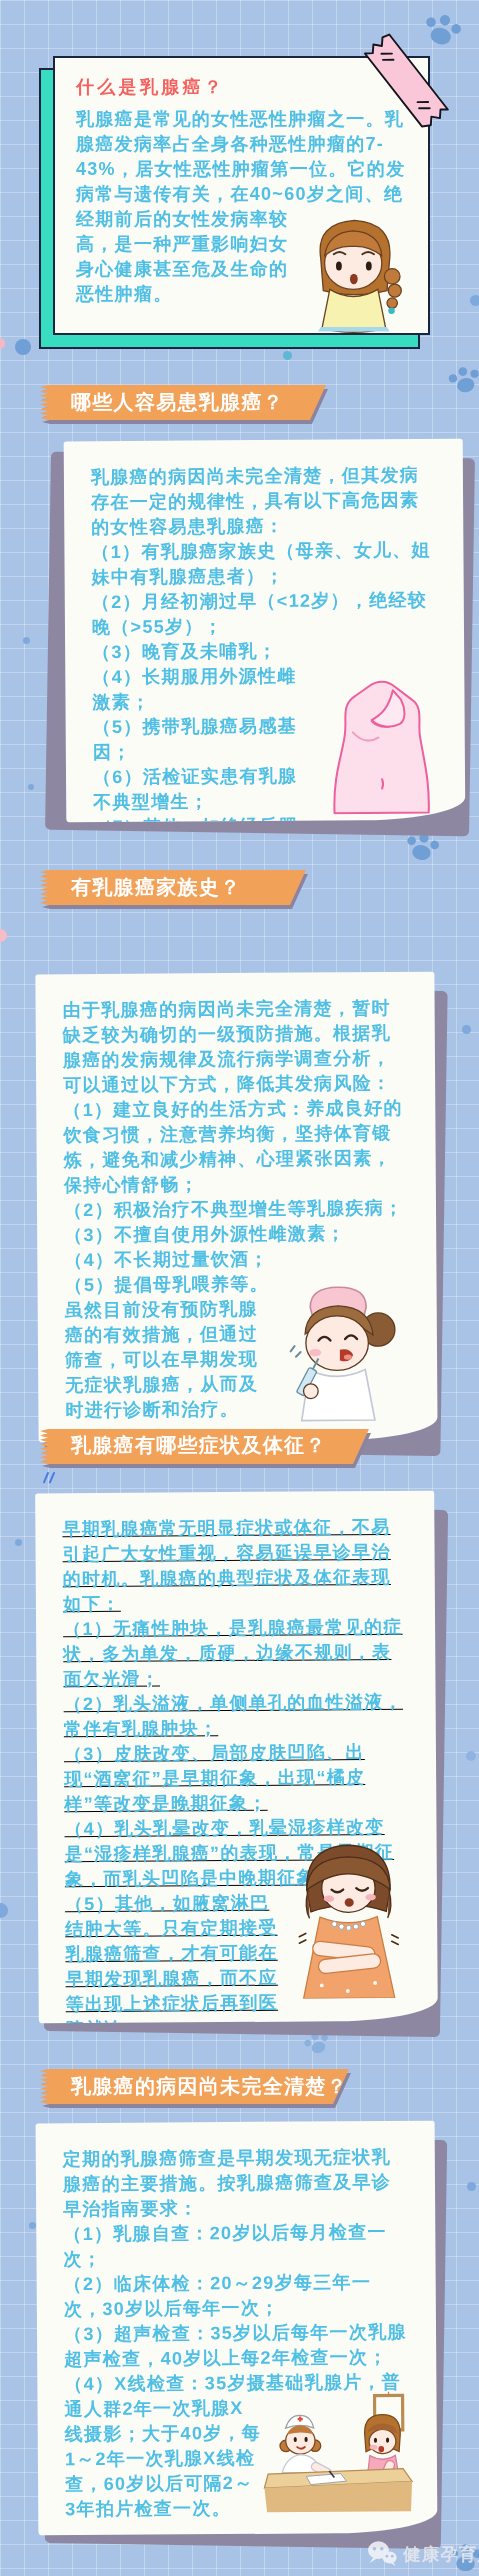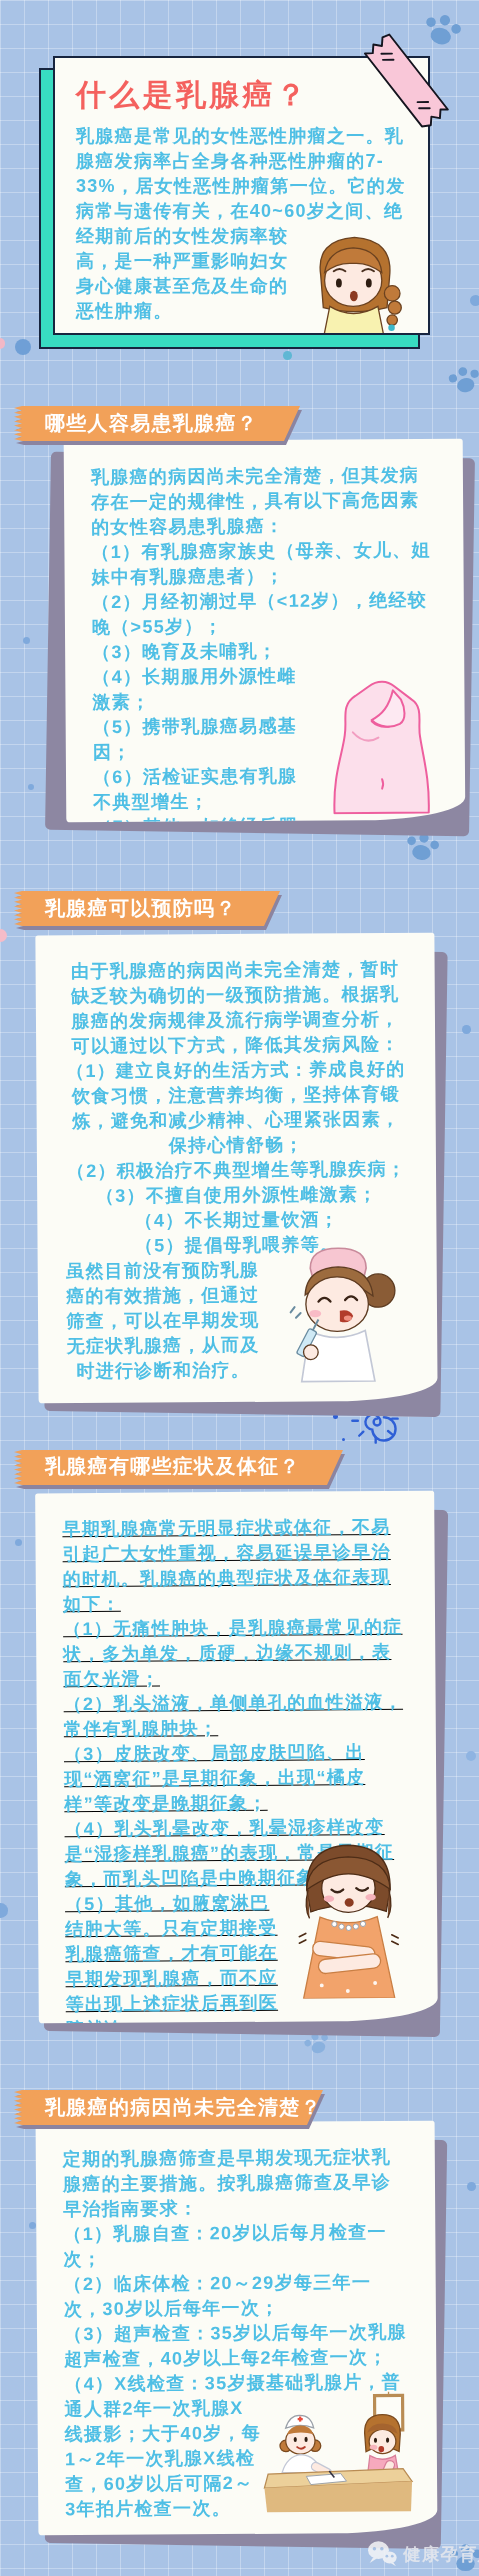--- a/index.html
+++ b/index.html
@@ -13,31 +13,31 @@
     background-size:24px 24px;
   }
   
   .dot{position:absolute;border-radius:50%;}
   
   .teal-block{position:absolute;left:39px;top:68px;width:377px;height:277px;
     background:#38dcc1;border:2px solid #17253f;z-index:1;}
   .intro-card{position:absolute;left:53px;top:56px;width:377px;height:279px;
     background:#fcfcf6;border:2px solid #17253f;z-index:2;box-sizing:border-box;
     padding:17.3px 18.6px 0 21px;overflow:hidden;}
-  .intro-title{font-size:30px;font-weight:800;color:#f4615e;letter-spacing:3.3px;margin:0 0 8px 0;}
+  .intro-title{font-size:18px;font-weight:800;color:#f4615e;letter-spacing:3.3px;margin:0 0 8px 0;}
   .bodytext{font-size:18px;line-height:25px;font-weight:700;color:#4fbfe5;letter-spacing:1.3px;margin:0;}
   .paperwrap{position:absolute;left:37px;width:399px;z-index:2;}
   .paperwrap::before{content:"";position:absolute;left:10.6px;top:14.6px;right:-8px;bottom:-12px;
     background:#8d87a2;transform:rotate(0.9deg);border-radius:5.3px;}
   .paper{position:relative;width:100%;height:100%;box-sizing:border-box;background:#fcfcf6;
     border-radius:2.7px 2.7px 2.7px 4px;border-bottom-right-radius:100px 22.6px;
     transform:rotate(-0.4deg);overflow:hidden;}
   .pad2{padding:24px 27px 0 27px;}
   
-  .bannerwrap{position:absolute;left:14px;z-index:3;filter:drop-shadow(2px 4.7px 0 #8b84a0);margin-top:21px;}
+  .bannerwrap{position:absolute;left:40px;z-index:3;filter:drop-shadow(2px 4.7px 0 #8b84a0);}
   .banner{height:35px;background:#f2a159;color:#ffffff;font-weight:800;font-size:20px;
     letter-spacing:1.3px;line-height:35px;padding-left:31px;box-sizing:border-box;white-space:nowrap;
     clip-path:polygon(8px 0,100% 0,calc(100% - 16px) 100%,8px 100%,
       0 94%,8px 88%,0 81%,8px 75%,0 69%,8px 63%,0 56%,8px 50%,
       0 44%,8px 38%,0 31%,8px 25%,0 19%,8px 13%,0 6%);}
   
   .fl{float:right;position:relative;display:flex;align-items:flex-end;justify-content:flex-end;}
   .fl1{width:120px;height:226px;shape-outside:inset(103px 0 0 0);margin-right:-4px;}
   .fl2{width:136px;height:351px;shape-outside:inset(200px 0 0 0);margin-right:-5.3px;}
   .fl3{width:156px;height:426px;shape-outside:inset(303px 0 0 0);margin-right:-6.7px;}
@@ -123,21 +123,21 @@
           <circle cx="147" cy="153" r="5" fill="#3bb7c9"></circle>
           <path d="M58 66 q9 -7 18 0" fill="none" stroke="#4a3020" stroke-width="3" stroke-linecap="round"></path>
           <path d="M102 66 q9 -7 18 0" fill="none" stroke="#4a3020" stroke-width="3" stroke-linecap="round"></path>
           <ellipse cx="66" cy="84" rx="4.5" ry="7" fill="#2e1d12"></ellipse>
           <ellipse cx="112" cy="84" rx="4.5" ry="7" fill="#2e1d12"></ellipse>
           <ellipse cx="89" cy="104" rx="6" ry="8" fill="#8c3b22"></ellipse>
           <path d="M52 120 Q88 142 126 120 L138 180 Q88 192 40 180 Z" fill="#f8f2b0" stroke="#6b4220" stroke-width="2"></path>
           <path d="M38 178 L140 178 L144 185 L34 185 Z" fill="#a6d9ec"></path>
         </svg>
       </div>
-      <p class="bodytext">乳腺癌是常见的女性恶性肿瘤之一。乳腺癌发病率占全身各种恶性肿瘤的7-33%，居女性恶性肿瘤第一位。它的发病常与遗传有关，在40~60岁之间、绝经期前后的女性发病率较高，是一种严重影响妇女身心健康甚至危及生命的恶性肿瘤。</p>
+      <p class="bodytext">乳腺癌是常见的女性恶性肿瘤之一。乳腺癌发病率占全身各种恶性肿瘤的7-43%，居女性恶性肿瘤第一位。它的发病常与遗传有关，在40~60岁之间、绝经期前后的女性发病率较高，是一种严重影响妇女身心健康甚至危及生命的恶性肿瘤。</p>
     </div>
   </div>
   <svg class="tape" viewBox="0 0 170 56">
     <path d="M12 4 L160 4 L153 13 L163 22 L153 31 L163 40 L156 52 L12 52 L19 42 L9 33 L19 24 L9 15 Z" fill="#f9c7d8" stroke="#15151f" stroke-width="3" stroke-linejoin="round"></path>
     <g stroke="#15151f" stroke-width="3" stroke-linecap="round">
       <path d="M28 32 l10 -13"></path>
         <path d="M37 36 l10 -13"></path>
       <path d="M122 34 l10 -13"></path>
         <path d="M131 38 l10 -13"></path>
     </g>
@@ -162,23 +162,23 @@
       <p class="bodytext">（2）月经初潮过早（&lt;12岁），绝经较晚（&gt;55岁）；</p>
       <p class="bodytext">（3）晚育及未哺乳；</p>
       <p class="bodytext">（4）长期服用外源性雌激素；</p>
       <p class="bodytext">（5）携带乳腺癌易感基因；</p>
       <p class="bodytext">（6）活检证实患有乳腺不典型增生；</p>
       <p class="bodytext">（7）其他，如绝经后肥胖、长期过量饮酒等。</p>
     </div>
   </div>
 
   <div class="bannerwrap" style="top:870px;">
-    <div class="banner" style="width:266px;"><span>乳腺癌可以预防吗？</span></div>
-  </div>
-  <div class="paperwrap" style="top:934px;height:468px;text-align:center;">
+    <div class="banner" style="width:266px;"><span>有乳腺癌家族史？</span></div>
+  </div>
+  <div class="paperwrap" style="top:973px;height:468px;">
     <div class="paper pad2">
       <div class="fl fl3">
         <svg width="153" height="143" viewBox="0 0 230 215">
           <path d="M70 42 Q70 12 112 12 Q154 12 154 42 L150 58 Q112 66 74 58 Z" fill="#f7c6d1" stroke="#c98b9c" stroke-width="2.5"></path>
           <circle cx="172" cy="76" r="25" fill="#8a5c36" stroke="#5e3c22" stroke-width="2"></circle>
           <path d="M62 82 Q64 42 112 40 Q160 42 164 84 Q138 64 112 64 Q84 64 62 82 Z" fill="#9c6b3e" stroke="#5e3c22" stroke-width="2"></path>
           <ellipse cx="110" cy="96" rx="47" ry="41" fill="#fdeae1" stroke="#5e3c22" stroke-width="2"></ellipse>
           <path d="M82 92 q9 -11 18 0" fill="none" stroke="#3a2417" stroke-width="3.5" stroke-linecap="round"></path>
           <path d="M122 90 q9 -11 18 0" fill="none" stroke="#3a2417" stroke-width="3.5" stroke-linecap="round"></path>
           <ellipse cx="77" cy="110" rx="9" ry="5.5" fill="#f9bcc6"></ellipse>

